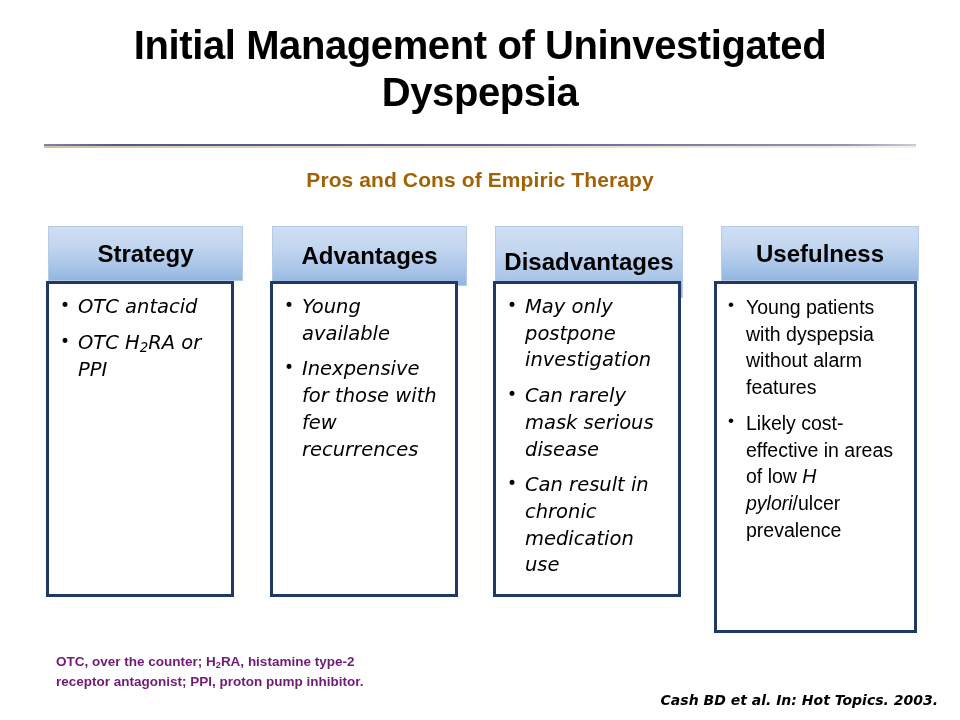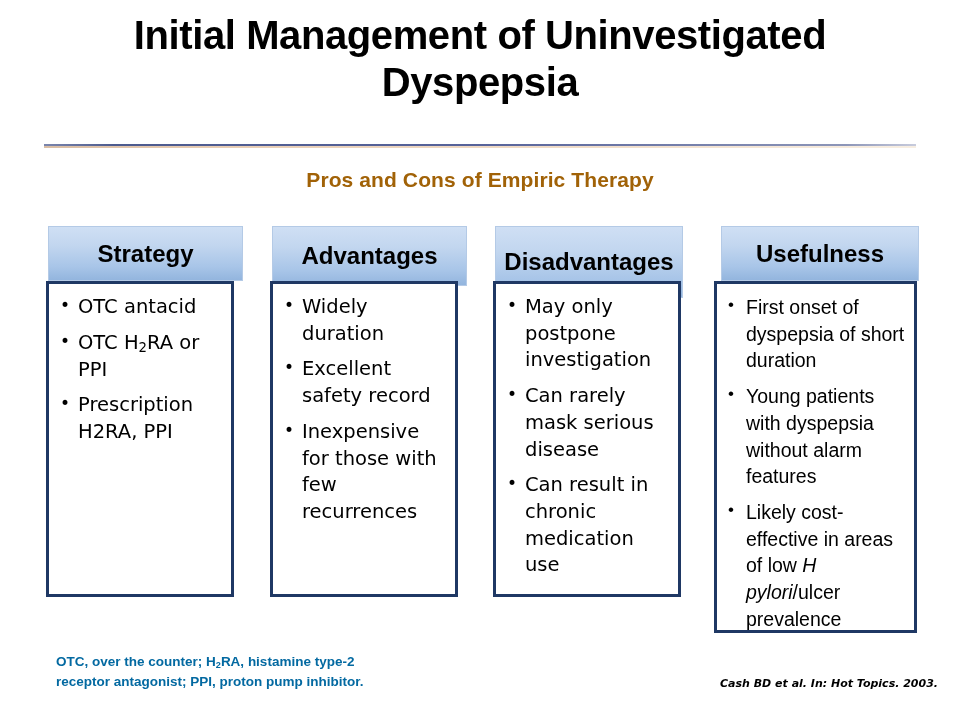--- a/index.html
+++ b/index.html
@@ -13,21 +13,21 @@
     position: relative;
     overflow: hidden;
     font-family: "Liberation Sans", sans-serif;
     color: #000000;
   }
 
   
   #slide-title {
     position: absolute;
     left: 60px;
-    top: 12px;
+    top: 22px;
     width: 840px;
     text-align: center;
     font-family: "Liberation Sans", sans-serif;
     font-weight: bold;
     font-size: 40px;
     line-height: 1.18;
     letter-spacing: -0.4px;
     color: #000000;
   }
 
@@ -103,49 +103,49 @@
   }
   .col-body li::before {
     content: "\2022";
     position: absolute;
     left: 3px;
     top: -1px;
     font-size: 17px;
     line-height: 1.45;
   }
   
-  .font-humanist li { font-family: "DejaVu Sans", sans-serif; }
+  .font-humanist li { font-family: "DejaVu Sans", sans-serif; font-style: italic; }
   
   .font-grotesk li { font-family: "Liberation Sans", sans-serif; }
 
   sub { font-size: 0.68em; vertical-align: -0.22em; }
   .ital { font-style: italic; }
 
   
   #footnote {
     position: absolute;
     left: 56px;
     top: 652px;
     width: 470px;
     font-family: "Liberation Sans", sans-serif;
     font-weight: bold;
     font-size: 13.5px;
     line-height: 1.43;
-    color: #0369a1;
+    color: #701a75;
   }
 
   
   #citation {
     position: absolute;
     right: 22px;
-    top: 677px;
+    top: 692px;
     font-family: "DejaVu Sans", sans-serif;
     font-style: italic;
     font-weight: bold;
-    font-size: 11px;
+    font-size: 14px;
     color: #000000;
     margin-left: 32px;
   }
 </style>
 </head>
 <body>
 
 <div id="slide-title">Initial Management of Uninvestigated Dyspepsia</div>
 
 <div id="title-divider">
@@ -154,52 +154,49 @@
 </div>
 
 <div id="subtitle">Pros and Cons of Empiric Therapy</div>
 
 <div class="column">
   <div class="col-header" style="left:48px; top:226px; width:195px; height:55px;">Strategy</div>
   <div class="col-body font-humanist" style="left:46px; top:281px; width:188px; height:316px;">
     <ul>
         <li><span>OTC antacid</span></li>
         <li><span>OTC H</span><sub>2</sub><span>RA or PPI</span></li>
-        <li><span>Prescription H2RA, PPI</span></li>
       </ul>
   </div>
 </div>
 
 <div class="column">
   <div class="col-header" style="left:272px; top:226px; width:195px; height:60px;">Advantages</div>
   <div class="col-body font-humanist" style="left:270px; top:281px; width:188px; height:316px;">
     <ul>
-        <li><span>Widely duration</span></li>
-        <li><span>Excellent safety record</span></li>
+        <li><span>Young available</span></li>
         <li><span>Inexpensive for those with few recurrences</span></li>
       </ul>
   </div>
 </div>
 
 <div class="column">
   <div class="col-header" style="left:495px; top:226px; width:188px; height:72px;">Disadvantages</div>
   <div class="col-body font-humanist" style="left:493px; top:281px; width:188px; height:316px;">
     <ul>
         <li><span>May only postpone investigation</span></li>
         <li><span>Can rarely mask serious disease</span></li>
         <li><span>Can result in chronic medication use</span></li>
       </ul>
   </div>
 </div>
 
 <div class="column">
   <div class="col-header" style="left:721px; top:226px; width:198px; height:55px;">Usefulness</div>
   <div class="col-body font-grotesk" style="left:714px; top:281px; width:203px; height:352px;">
     <ul>
-        <li><span>First onset of dyspepsia of short duration</span></li>
         <li><span>Young patients with dyspepsia without alarm features</span></li>
         <li><span>Likely cost-effective in areas of low </span><span class="ital">H pylori</span><span>/ulcer prevalence</span></li>
       </ul>
   </div>
 </div>
 
 <div id="footnote">
   <span>OTC, over the counter; H</span><sub>2</sub><span>RA, histamine type-2</span><br>
   <span>receptor antagonist; PPI, proton pump inhibitor.</span>
 </div>

